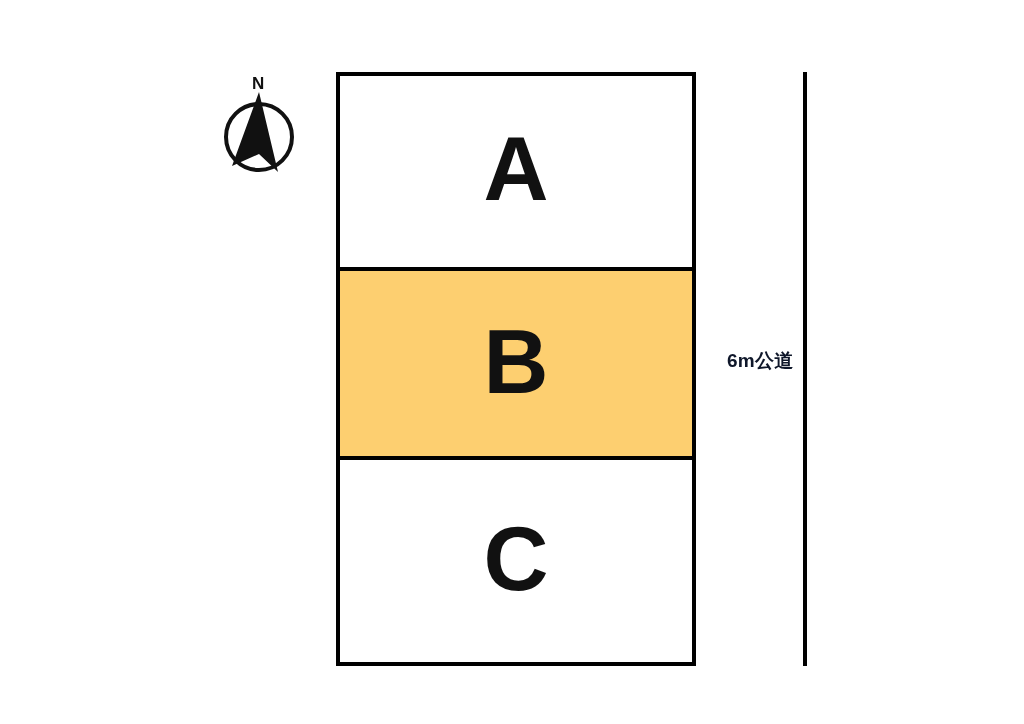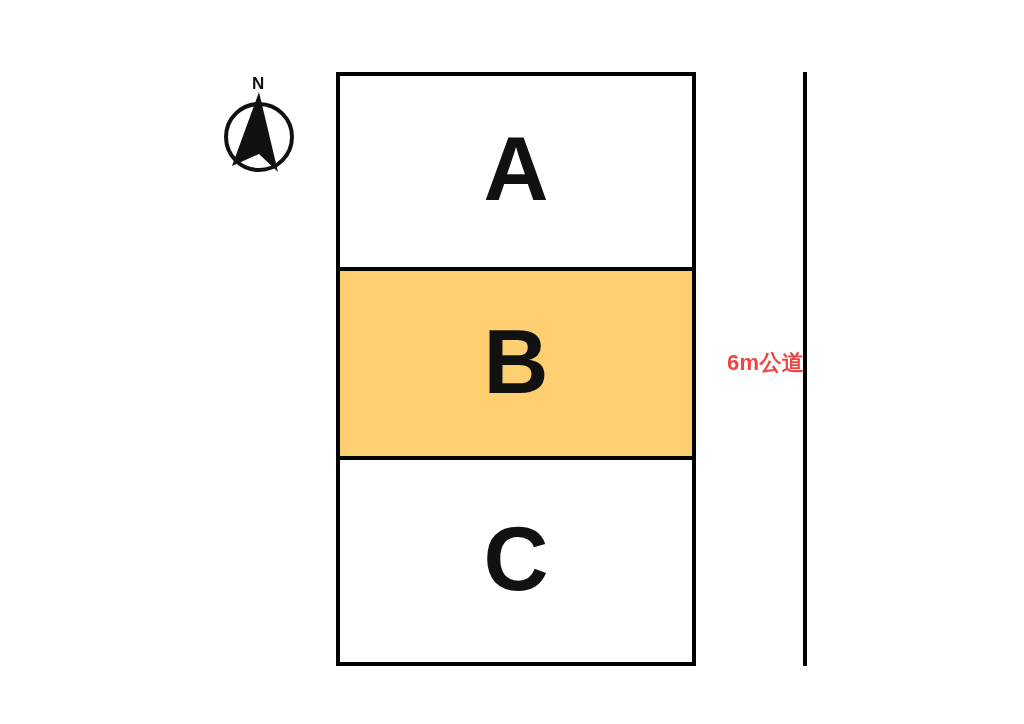--- a/index.html
+++ b/index.html
@@ -73,22 +73,22 @@
     width: 4px;
     height: 594px;
     background: #000000;
   }
   .road-label {
     position: absolute;
     left: 727px;
     top: 348px;
     font-family: "Liberation Sans", "DejaVu Sans", sans-serif;
     font-weight: bold;
-    font-size: 22px;
-    color: #ef4444;
+    font-size: 19px;
+    color: #0f172a;
     white-space: nowrap;
     letter-spacing: 0.3px;
   }
 
   
   .compass {
     position: absolute;
     left: 218px;
     top: 76px;
     width: 86px;

